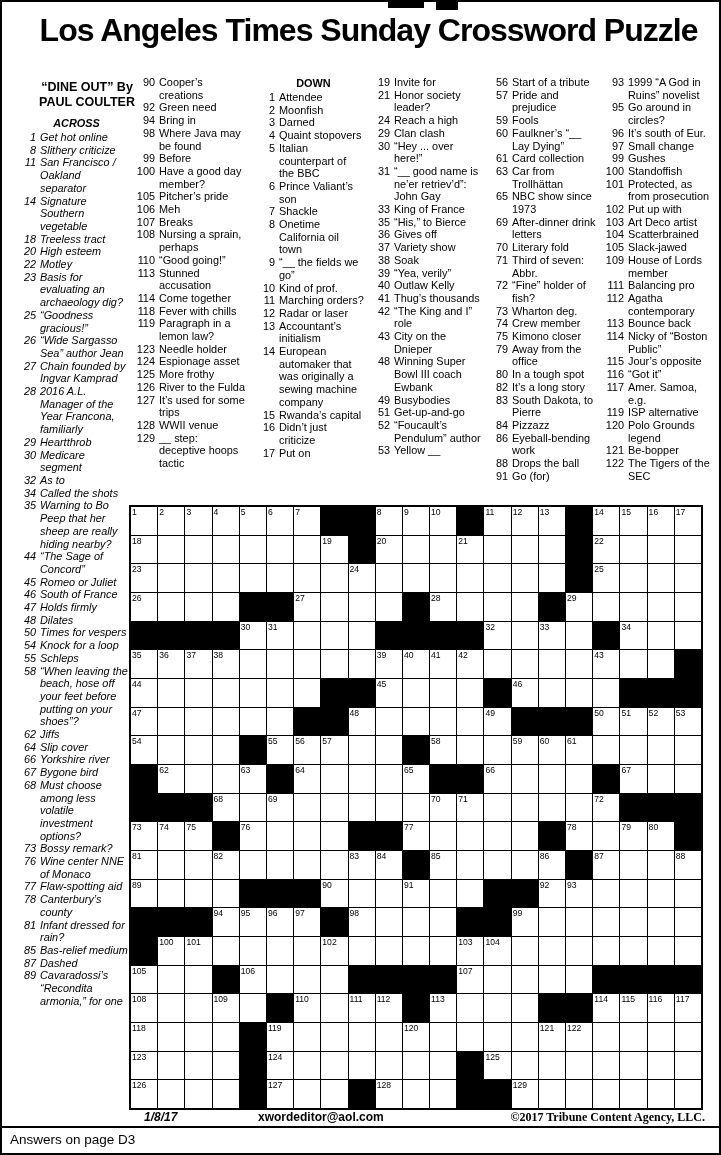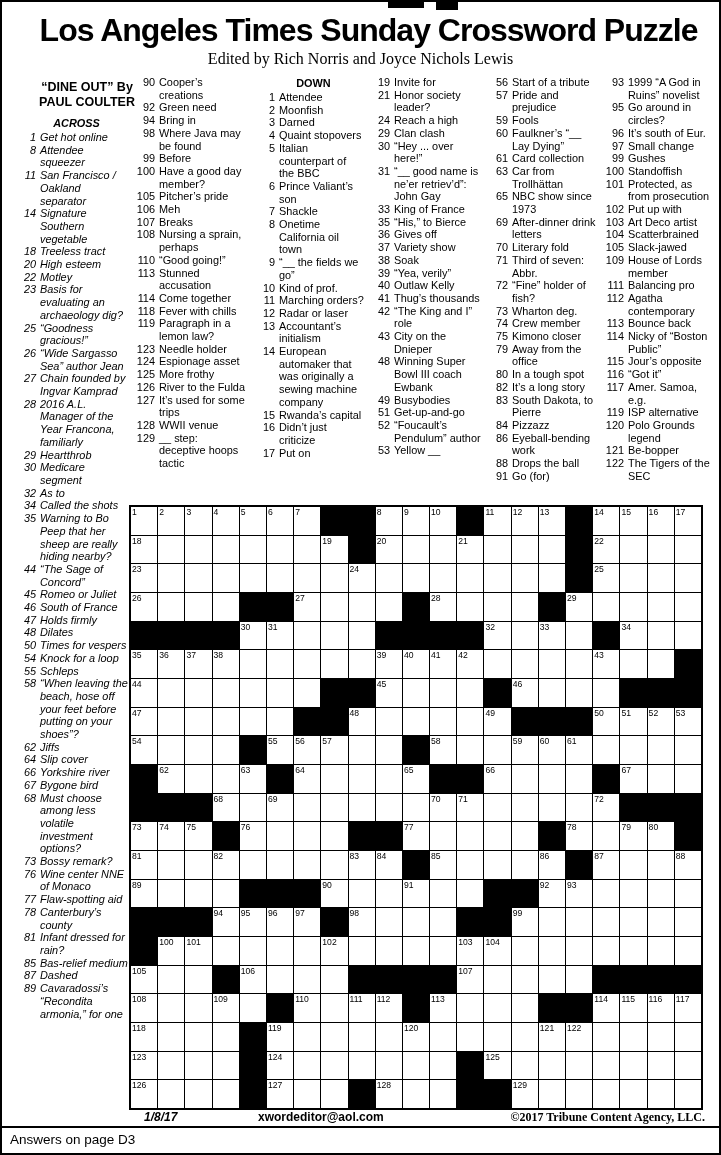--- a/index.html
+++ b/index.html
@@ -40,37 +40,36 @@
   .answers{position:absolute;top:1130px;left:8px;font-size:13.5px;}
 </style>
 </head>
 <body>
 
 <div class="page">
   <div class="artifact" style="left:386px;top:0;width:36px;height:6px;"></div>
   <div class="artifact" style="left:434px;top:0;width:22px;height:8px;"></div>
 
   <h1 class="title">Los Angeles Times Sunday Crossword Puzzle</h1>
-  <div class="subtitle">Edited by Rich Norris and Joyce Nichols Lewis</div>
 
   <div class="byline">
     <div>“DINE OUT” By</div>
     <div>PAUL COULTER</div>
   </div>
 
   <div id="clue-columns">
       <div class="clue-col col-0">
         <div class="sec-head">ACROSS</div>
         <div class="clue">
           <span class="cnum">1</span>
           <span class="ctext">Get hot online</span>
         </div>
         <div class="clue">
           <span class="cnum">8</span>
-          <span class="ctext">Attendee squeezer</span>
+          <span class="ctext">Slithery criticize</span>
         </div>
         <div class="clue">
           <span class="cnum">11</span>
           <span class="ctext">San Francisco / Oakland separator</span>
         </div>
         <div class="clue">
           <span class="cnum">14</span>
           <span class="ctext">Signature Southern vegetable</span>
         </div>
         <div class="clue">

